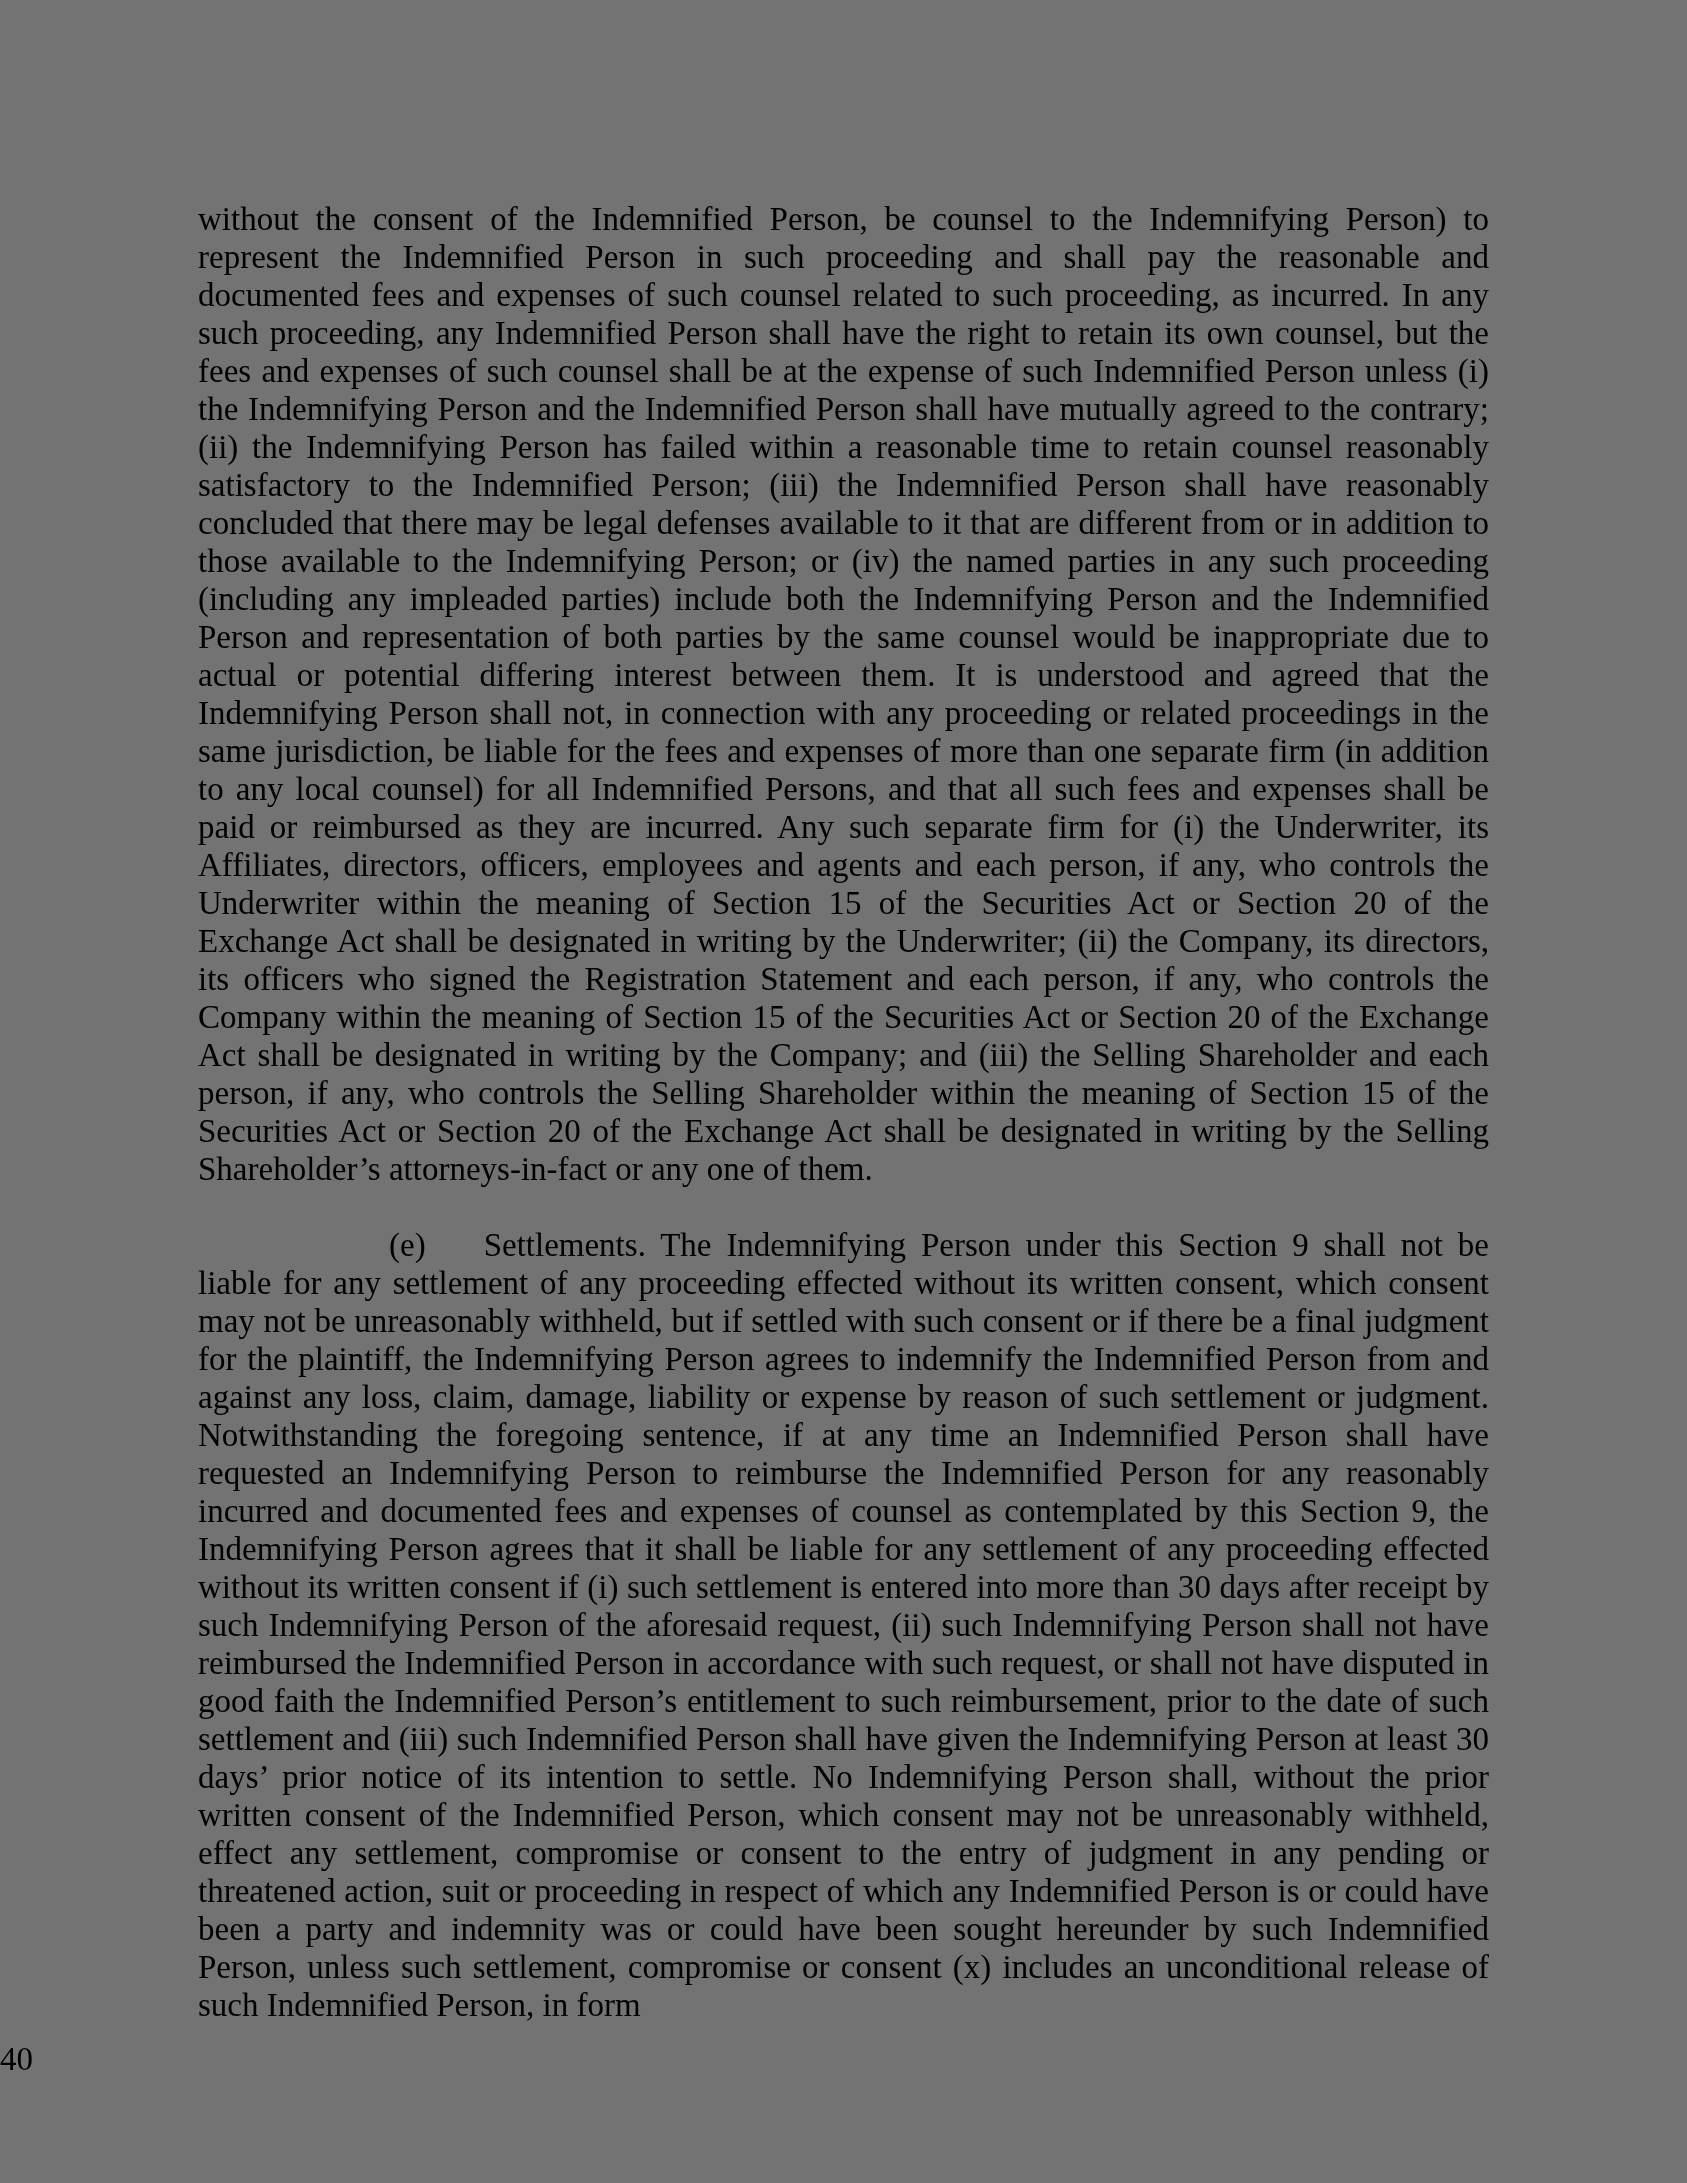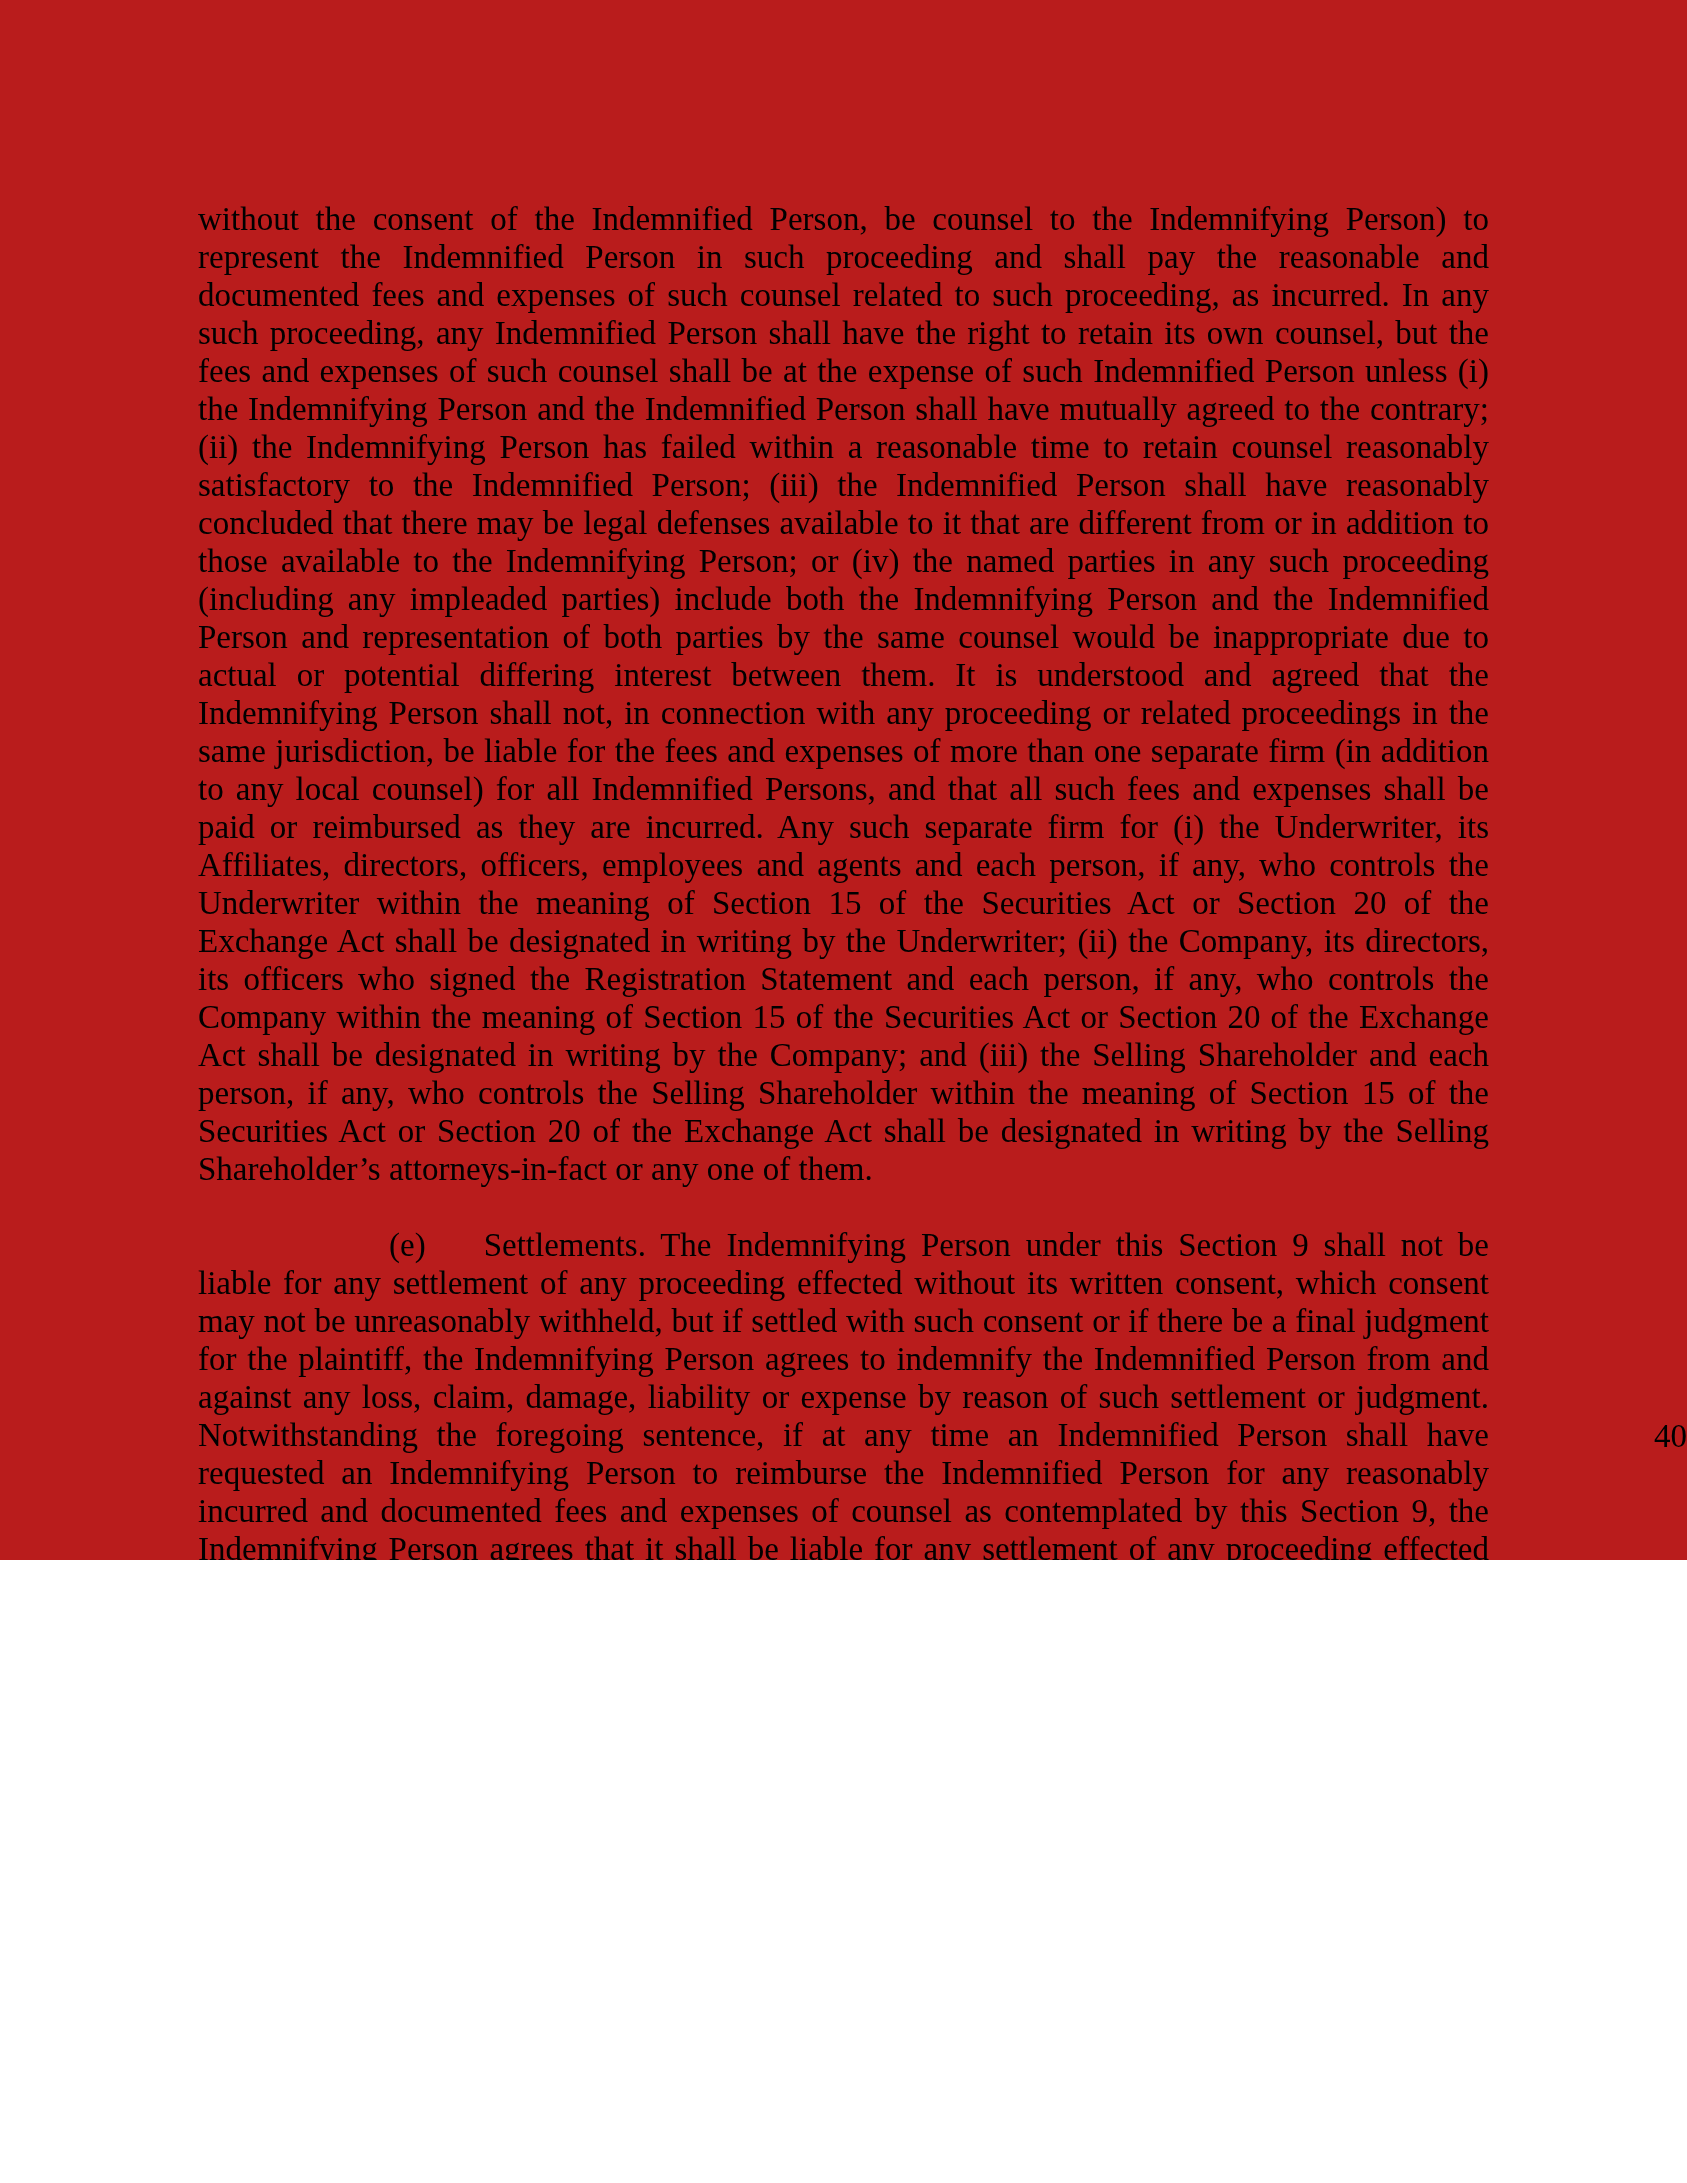--- a/index.html
+++ b/index.html
@@ -10,22 +10,22 @@
   body {
     width: 1687px;
     height: 2183px;
     font-family: "Liberation Serif", serif;
     color: #000000;
     position: relative;
   }
   .page {
     position: relative;
     width: 1687px;
-    height: 1560px;
-    background: #b91c1c;
+    height: 2183px;
+    background: #737373;
     overflow: hidden;
   }
   .content {
     position: absolute;
     left: 198px;
     right: 198px;
     top: 200px;
     font-size: 33px;
     line-height: 38px;
     text-align: justify;
@@ -43,21 +43,21 @@
     display: inline-block;
     width: 58px;
   }
   .u {
   }
   .footer {
     position: absolute;
     left: 0;
     right: 0;
     bottom: 105px;
-    text-align: right;
+    text-align: left;
     font-size: 33px;
     line-height: 38px;
     margin-top: 44px;
   }
 </style>
 </head>
 <body>
 
 <div class="page">
   <div class="content">

